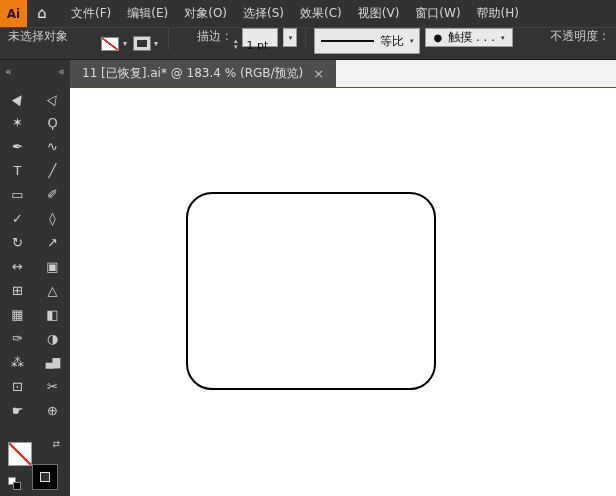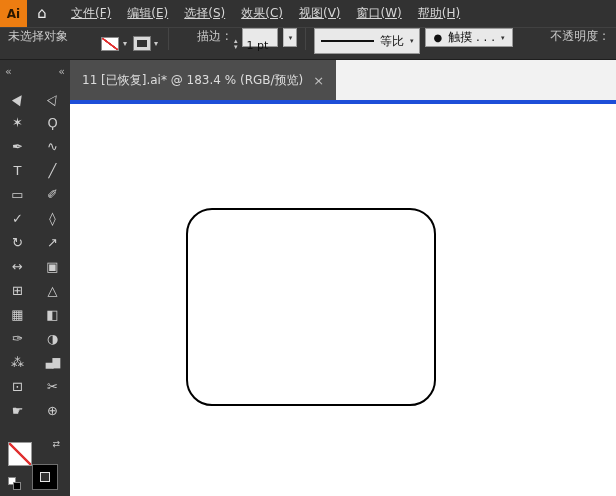--- a/index.html
+++ b/index.html
@@ -12,21 +12,21 @@
 
   
   .menubar { height:27px; background:#323232; display:flex; align-items:center; }
   .logo {
     width:27px; height:27px; background:#ed7d11; color:#2b1700;
     font-weight:bold; font-size:12px; display:flex; align-items:center; justify-content:center;
     flex:none;
   }
   .home { width:30px; text-align:center; color:#ececec; font-size:15px; line-height:27px; flex:none; }
   .menus { display:flex; margin-left:6px; }
-  .menu-item { padding:0 8px; color:#d6d6d6; font-size:12px; line-height:27px; white-space:nowrap;text-decoration:underline; }
+  .menu-item { padding:0 8px; color:#d6d6d6; font-size:12px; line-height:27px; white-space:nowrap; }
 
   
   .controlbar {
     height:33px; background:#333333; border-top:1px solid #414141;
     border-bottom:1px solid #1e1e1e;
     display:flex; padding:0 8px; gap:5px;
   }
   .status { color:#c9c9c9; width:88px; flex:none; }
   .chip { display:flex; align-items:center; gap:2px; }
   .fill-swatch {
@@ -74,39 +74,40 @@
     background:linear-gradient(to top right,#ffffff 45%,#e03131 47%,#e03131 53%,#ffffff 55%); }
   .stroke-proxy { position:absolute; right:2px; bottom:0; width:26px; height:26px; background:#000000;
     border:1px solid #6f6f6f; display:flex; align-items:center; justify-content:center; }
   .stroke-proxy .hole { width:10px; height:10px; background:#323232; border:1px solid #e6e6e6; }
   .swap { position:absolute; right:0; top:0; color:#c9c9c9; font-size:9px; line-height:9px; }
   .mini { position:absolute; left:0; bottom:0; width:13px; height:13px; }
   .mini .mf { position:absolute; left:0; top:0; width:8px; height:8px; background:#ffffff; border:1px solid #888888; }
   .mini .ms { position:absolute; right:0; bottom:0; width:8px; height:8px; background:#000000; border:1px solid #888888; }
 
   .workspace { flex:1; display:flex; flex-direction:column; background:#ffffff; min-width:0; }
-  .tabbar { height:44px; background:#f2f2f2; border-bottom:4px solid #1d4ed8; display:flex; flex:none; }
+  .tabbar { height:28px; background:#f2f2f2; border-bottom:1px solid #1d4ed8; display:flex; flex:none; }
   .tab { background:#4d4d4d; color:#dcdcdc; display:flex; align-items:center; gap:10px;
     padding:0 12px; font-size:12px; white-space:nowrap; }
   .tab .close { color:#c2c2c2; font-size:13px; }
   .canvas { flex:1; position:relative; background:#ffffff; }
   .shape { position:absolute; left:116px; top:104px; width:250px; height:198px;
     border:2px solid #000000; border-radius:26px; background:#ffffff; }
 </style>
 </head>
 <body>
 
 <div class="app" data-name="illustrator-app-window">
 
   <div class="menubar" data-name="menu-bar">
     <div class="logo" data-name="illustrator-logo">Ai</div>
     <div class="home" data-name="home-icon">⌂</div>
     <div class="menus" data-name="menu-items">
       <span class="menu-item" data-name="menu-file">文件(F)</span>
       <span class="menu-item" data-name="menu-edit">编辑(E)</span>
+      <span class="menu-item" data-name="menu-object">对象(O)</span>
       <span class="menu-item" data-name="menu-select">选择(S)</span>
       <span class="menu-item" data-name="menu-effect">效果(C)</span>
       <span class="menu-item" data-name="menu-view">视图(V)</span>
       <span class="menu-item" data-name="menu-window">窗口(W)</span>
       <span class="menu-item" data-name="menu-help">帮助(H)</span>
     </div>
   </div>
 
   <div class="controlbar" data-name="control-bar">
     <span class="status" data-name="selection-status-label">未选择对象</span>

